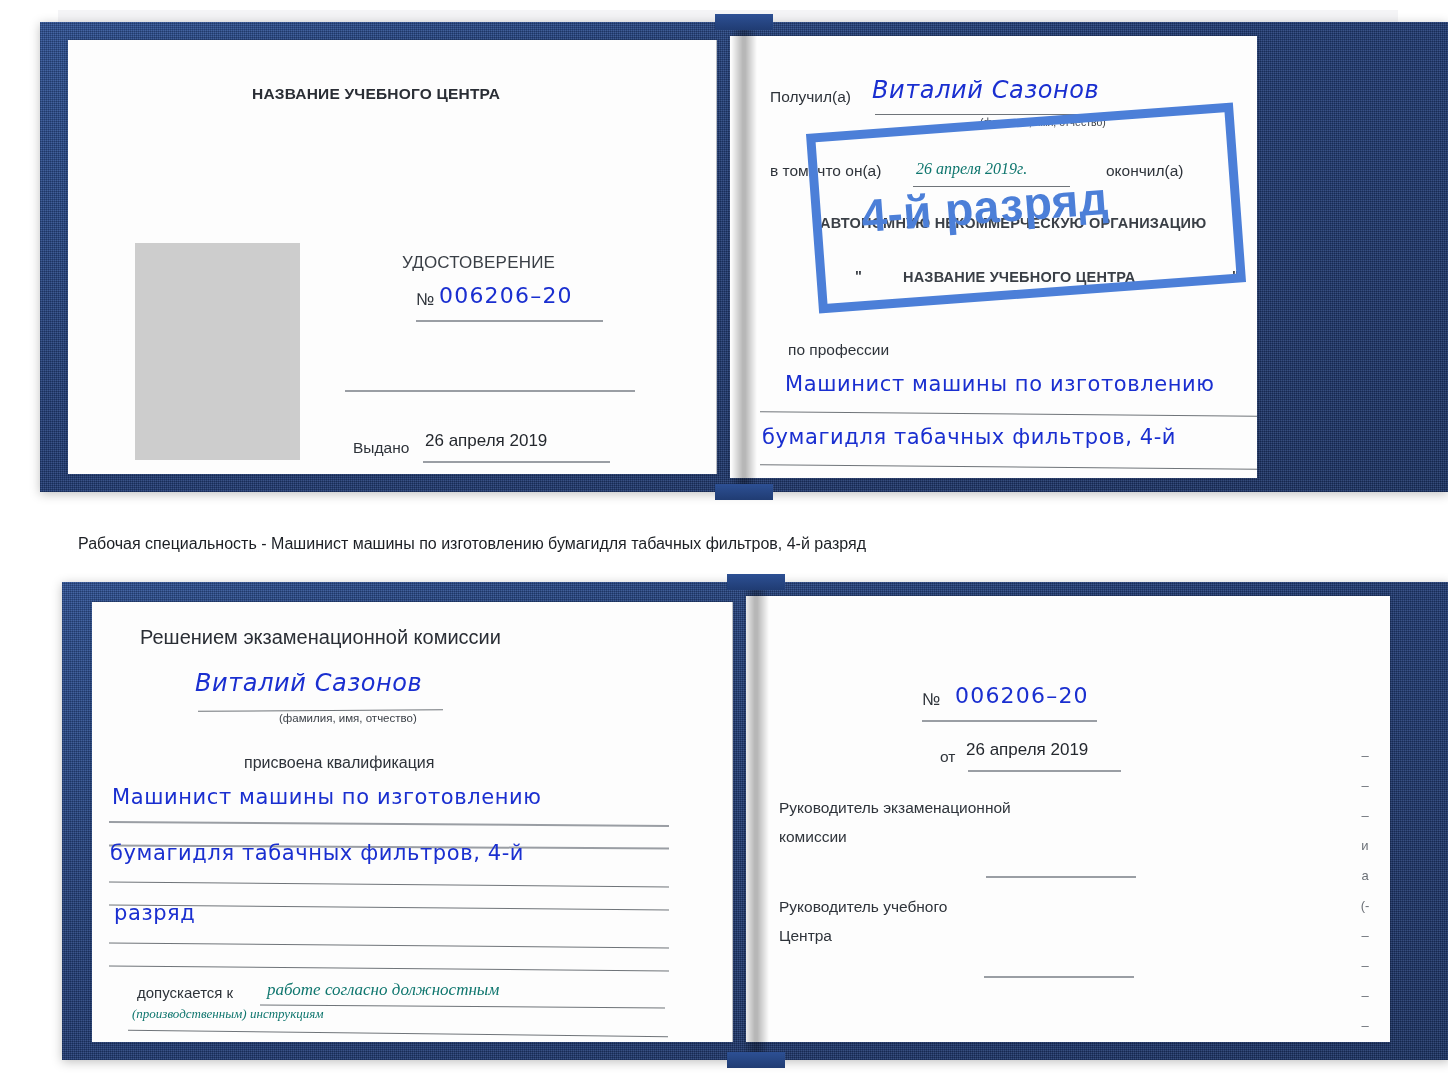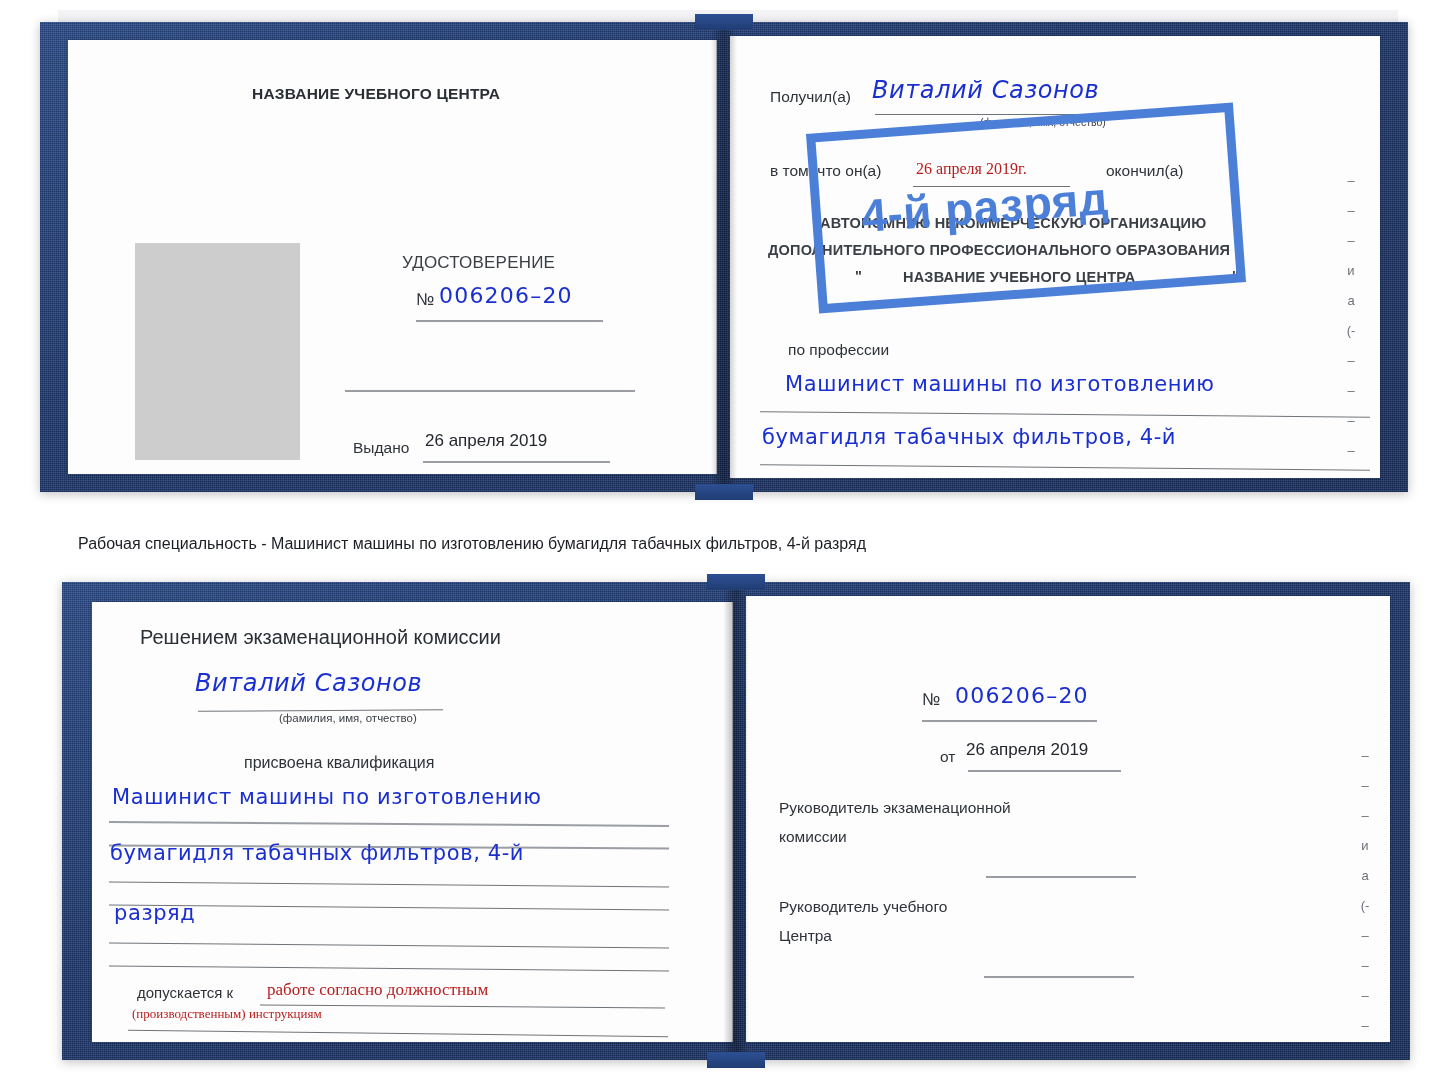--- a/index.html
+++ b/index.html
@@ -12,20 +12,21 @@
   }
 
   
   .book{
     position:absolute;
     background:
       repeating-linear-gradient(0deg, rgba(0,0,0,.16) 0 1px, rgba(255,255,255,.05) 1px 2px),
       repeating-linear-gradient(90deg, rgba(0,0,0,.14) 0 1px, rgba(255,255,255,.06) 1px 2px),
       linear-gradient(160deg,#2f5499 0%,#23407c 40%,#1d3569 100%);
     box-shadow:0 2px 10px rgba(0,0,0,.25);
+    padding-left:40px;
   }
   .book::after{
     
     content:"";position:absolute;top:0;bottom:0;left:50%;width:26px;
     transform:translateX(-50%);
     background:linear-gradient(90deg,rgba(0,0,0,0) 0%,rgba(0,0,0,.28) 45%,rgba(0,0,0,.28) 55%,rgba(0,0,0,0) 100%);
     pointer-events:none;
   }
   
   .spine-tab{
@@ -51,21 +52,21 @@
   .lbl{font-size:15.5px;color:#2e333a;white-space:nowrap;}
   .lbl-sm{font-size:10.5px;color:#3a3f46;white-space:nowrap;}
   .caps{font-size:14.5px;font-weight:bold;color:#3a3f46;letter-spacing:.2px;white-space:nowrap;}
   .val{font-size:16px;color:#24282e;white-space:nowrap;}
   .hand{
     font-family:"DejaVu Sans", sans-serif;
     color:#1a2fd0;font-size:21px;white-space:nowrap;letter-spacing:.6px;
   }
   .hand.big{font-size:24px;}
   .hand.num{font-size:22px;letter-spacing:1.2px;}
-  .ital{font-family:"Liberation Serif", serif;font-size:16px;color:#b91c1c;white-space:nowrap;}
+  .ital{font-family:"Liberation Serif", serif;font-style:italic;font-size:16px;color:#0f766e;white-space:nowrap;}
   .rule{position:absolute;background:#9a9ea4;height:2px;}
   .rule.thin{background:#6f7479;height:1px;}
 
   
   .photo{position:absolute;background:#cdcdcd;}
 
   
   .edgecol{position:absolute;font-size:13px;color:#6b7077;line-height:30px;text-align:center;width:22px;}
 
   
@@ -115,34 +116,33 @@
     <div class="rule" style="left:348px;top:280px;width:187px;"></div>
 
     <div class="rule" style="left:277px;top:350px;width:290px;"></div>
 
     <div class="pr lbl" style="left:285px;top:399px;">Выдано</div>
     <div class="pr val" style="left:357px;top:391px;font-size:17px;">26 апреля 2019</div>
     <div class="rule" style="left:355px;top:421px;width:187px;"></div>
 
   </div>
 
-  <div class="page" style="left:690px;top:14px;width:650px;height:442px;">
+  <div class="page" style="left:690px;top:14px;width:527px;height:442px;">
 
     <div class="pr lbl" style="left:40px;top:52px;">Получил(а)</div>
     <div class="pr hand big" style="left:142px;top:40px;font-style:italic;">Виталий Сазонов</div>
     <div class="rule thin" style="left:145px;top:78px;width:246px;"></div>
     <div class="pr lbl-sm" style="left:250px;top:80px;">(фамилия, имя, отчество)</div>
 
     <div class="pr lbl" style="left:40px;top:126px;">в том, что он(а)</div>
     <div class="pr ital" style="left:186px;top:124px;">26 апреля 2019г.</div>
     <div class="rule thin" style="left:183px;top:150px;width:157px;"></div>
     <div class="pr lbl" style="left:376px;top:126px;">окончил(а)</div>
 
     <div class="pr caps" style="left:90px;top:179px;">АВТОНОМНУЮ НЕКОММЕРЧЕСКУЮ ОРГАНИЗАЦИЮ</div>
-    <div class="pr caps" style="left:38px;top:206px;">ДОПОЛНИТЕЛЬНОГО ПРОФЕССИОНАЛЬНОГО ОБРАЗОВАНИЯ</div>
     <div class="pr caps" style="left:125px;top:232px;">"</div>
     <div class="pr caps" style="left:173px;top:233px;">НАЗВАНИЕ УЧЕБНОГО ЦЕНТРА</div>
     <div class="pr caps" style="left:502px;top:232px;">"</div>
 
     <div class="pr lbl" style="left:58px;top:305px;">по профессии</div>
 
     <div class="pr hand" style="left:55px;top:336px;">Машинист машины по изготовлению</div>
     <div class="rule thin" style="left:30px;top:378px;width:610px;transform:rotate(.5deg);"></div>
 
     <div class="pr hand" style="left:32px;top:389px;">бумагидля табачных фильтров, 4-й</div>

